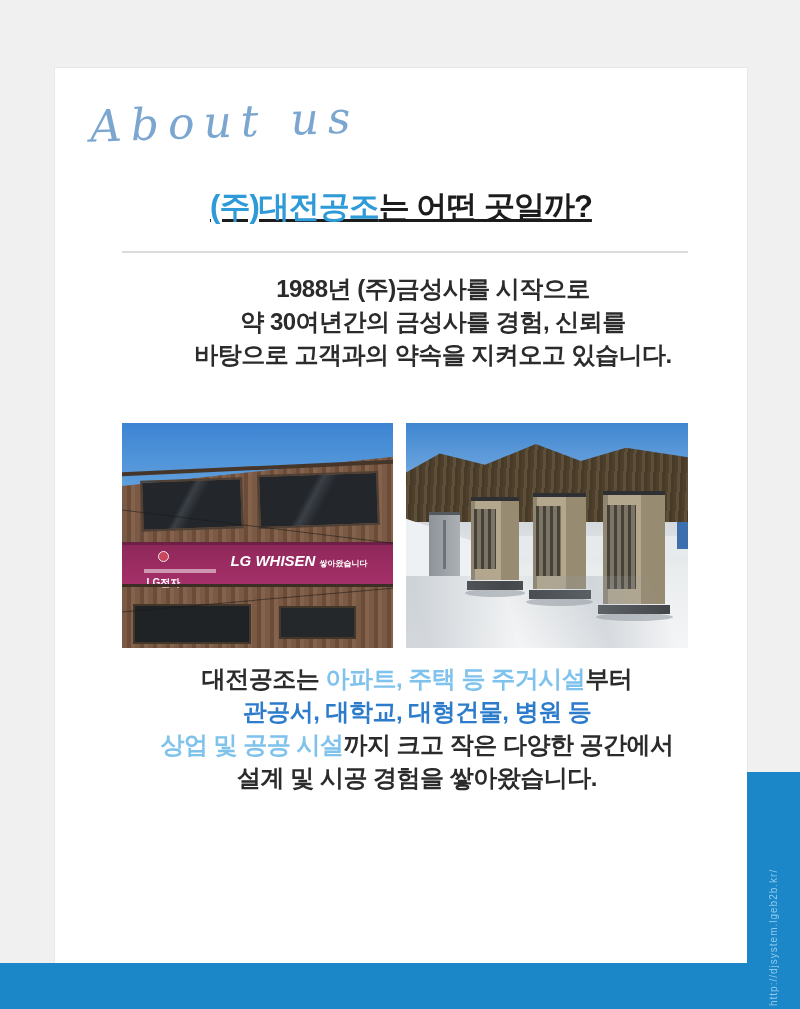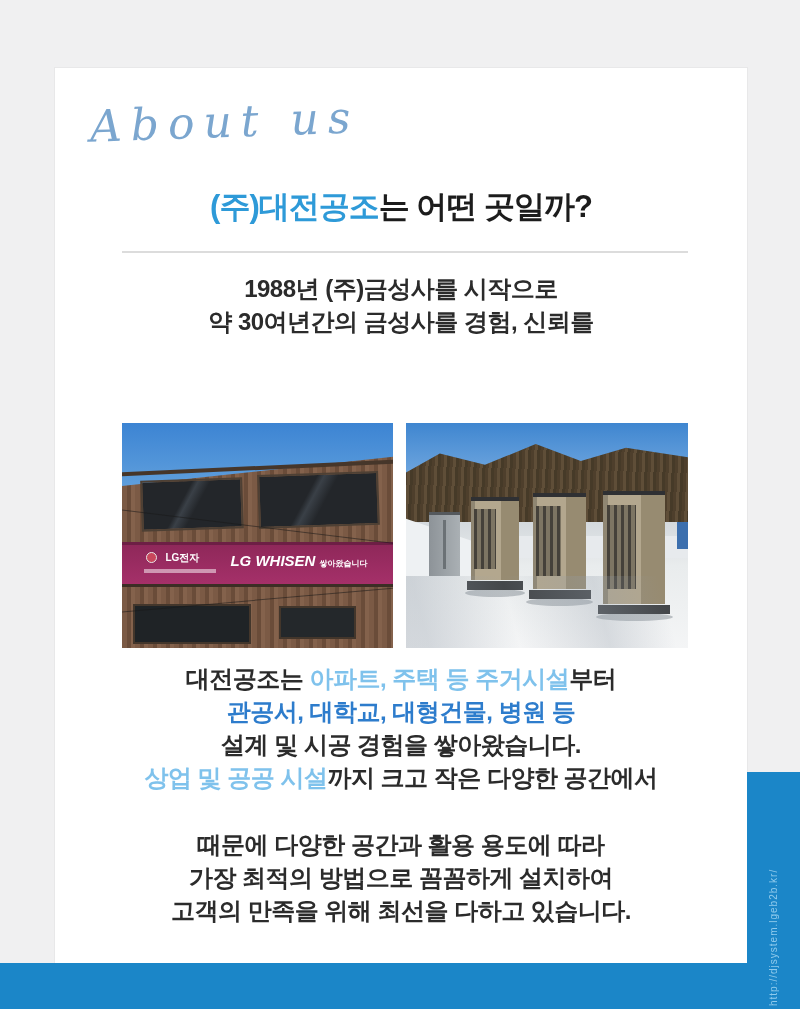--- a/index.html
+++ b/index.html
@@ -23,21 +23,21 @@
   
   .script-heading{
     position:absolute;left:90px;top:96px;
     font-family:"DejaVu Serif",serif;font-style:italic;
     font-size:44px;letter-spacing:9px;color:#7ba6cf;
     transform:rotate(-2deg);font-weight:400;
   }
   
   .page-title{
     position:absolute;left:55px;top:186px;width:692px;text-align:center;
-    font-size:31px;font-weight:700;color:#1c1c1c;letter-spacing:-1px;
+    font-size:31px;font-weight:700;color:#1c1c1c;letter-spacing:-1px;text-decoration:underline;
   }
   .page-title .hl{color:#2e9ad8;}
   .divider{position:absolute;left:122px;top:251px;width:566px;height:2px;background:#dcdcdc;}
   
   .para{
     position:absolute;left:55px;width:692px;text-align:center;
     font-size:24px;line-height:33px;font-weight:600;color:#2b2b2b;letter-spacing:-0.5px;
   }
   .p1{top:272px;}
   .p2{top:662px;}
@@ -58,21 +58,21 @@
   }
   .pl-roofedge{position:absolute;left:-3%;top:19%;width:106%;height:4px;background:#46362a;transform:rotate(-2.6deg);}
   .pl-win{position:absolute;background:linear-gradient(120deg,#23262a 0 40%,#3a4047 45%,#23262a 55%);border:2px solid #4e4034;transform:rotate(-2deg);}
   .pl-win-a{left:7%;top:25%;width:36%;height:21%;}
   .pl-win-b{left:50%;top:22%;width:43%;height:22%;}
   .pl-sign{
     position:absolute;left:0;top:53%;width:100%;height:17%;
     background:linear-gradient(180deg,#8f285a,#a53069);
     border-top:3px solid #6d1f45;border-bottom:2px solid #5d1a3b;
   }
-  .pl-sign-left{position:absolute;left:9%;top:15%;color:#ffffff;font-size:10px;font-weight:700;display:flex;align-items:center;gap:8px;}
+  .pl-sign-left{position:absolute;left:9%;top:15%;color:#ffffff;font-size:10px;font-weight:700;display:flex;align-items:center;gap:14px;flex-direction:column;}
   .pl-lg-dot{width:9px;height:9px;border-radius:50%;background:#c9475c;border:1px solid #e8e8e8;display:inline-block;}
   .pl-sign-subline{position:absolute;left:8%;top:62%;width:72px;height:4px;background:rgba(255,255,255,.5);}
   .pl-sign-right{position:absolute;left:40%;top:18%;color:#ffffff;white-space:nowrap;}
   .pl-whisen{font-size:15px;font-weight:700;font-style:italic;letter-spacing:0;}
   .pl-system{font-size:8px;font-weight:700;margin-left:4px;}
   .pl-eave{position:absolute;left:0;top:71.5%;width:100%;height:3px;background:#3c2e25;}
   .pl-win-low-a{position:absolute;left:4%;bottom:2%;width:42%;height:16%;background:#1f2326;border:2px solid #43362b;}
   .pl-win-low-b{position:absolute;left:58%;bottom:4%;width:27%;height:13%;background:#24282b;border:2px solid #43362b;}
   .pl-wire{position:absolute;left:-5%;width:115%;height:1px;background:rgba(25,25,25,.55);}
   .pl-wire-a{top:46%;transform:rotate(7deg);}
@@ -109,23 +109,24 @@
 <body>
 
 <div class="card">
 
   <div class="script-heading" style="position:absolute;left:35px;top:28px;">About us</div>
 
   <h1 class="page-title" style="left:0;top:118px;width:692px;margin:0;position:absolute;"><span class="hl">(주)대전공조</span><span>는 어떤 곳일까?</span></h1>
 
   <div class="divider" style="left:67px;top:183px;position:absolute;"></div>
 
-  <div class="para p1" style="left:0;top:204px;position:absolute;">
+  <div class="para p1" style="left:0;top:204px;position:absolute;padding-left:32px;">
     <div>1988년 (주)금성사를 시작으로</div>
     <div>약 30여년간의 금성사를 경험, 신뢰를</div>
+    <div>바탕으로 고객과의 약속을 지켜오고 있습니다.</div>
   </div>
 
   <div class="photo photo-left" style="left:67px;top:355px;position:absolute;">
     <div class="pl-sky"></div>
     <div class="pl-building"></div>
     <div class="pl-roofedge"></div>
     <div class="pl-win pl-win-a"></div>
     <div class="pl-win pl-win-b"></div>
     <div class="pl-sign">
       <div class="pl-sign-left">
@@ -169,30 +170,25 @@
     <div class="hvac hvac-3">
       <div class="shadow"></div>
       <div class="body">
           <div class="grille"></div>
         </div>
       <div class="frame"></div>
     </div>
     <div class="pr-shine"></div>
   </div>
 
-  <div class="para p2" style="left:0;top:594px;position:absolute;">
+  <div class="para p2" style="left:0;top:594px;position:absolute;padding-left:16px;">
     <div><span>대전공조는 </span><span class="lblue">아파트, 주택 등 주거시설</span><span>부터</span></div>
     <div class="mblue">관공서, 대학교, 대형건물, 병원 등</div>
+    <div><span class="lblue">상업 및 공공 시설</span><span>까지 크고 작은 다양한 공간에서</span></div>
     <div>설계 및 시공 경험을 쌓아왔습니다.</div>
-    <div><span class="lblue">상업 및 공공 시설</span><span>까지 크고 작은 다양한 공간에서</span></div>
   </div>
 
-  <div class="para p3" style="left:0;top:760px;position:absolute;">
-    <div>때문에 다양한 공간과 활용 용도에 따라</div>
-    <div>가장 최적의 방법으로 꼼꼼하게 설치하여</div>
-    <div>고객의 만족을 위해 최선을 다하고 있습니다.</div>
-  </div>
 
 </div>
 
 <div class="stripe-right"></div>
 <div class="bar-bottom"></div>
 <div class="url-vertical">http://djsystem.lgeb2b.kr/</div>
 
 </body></html>

